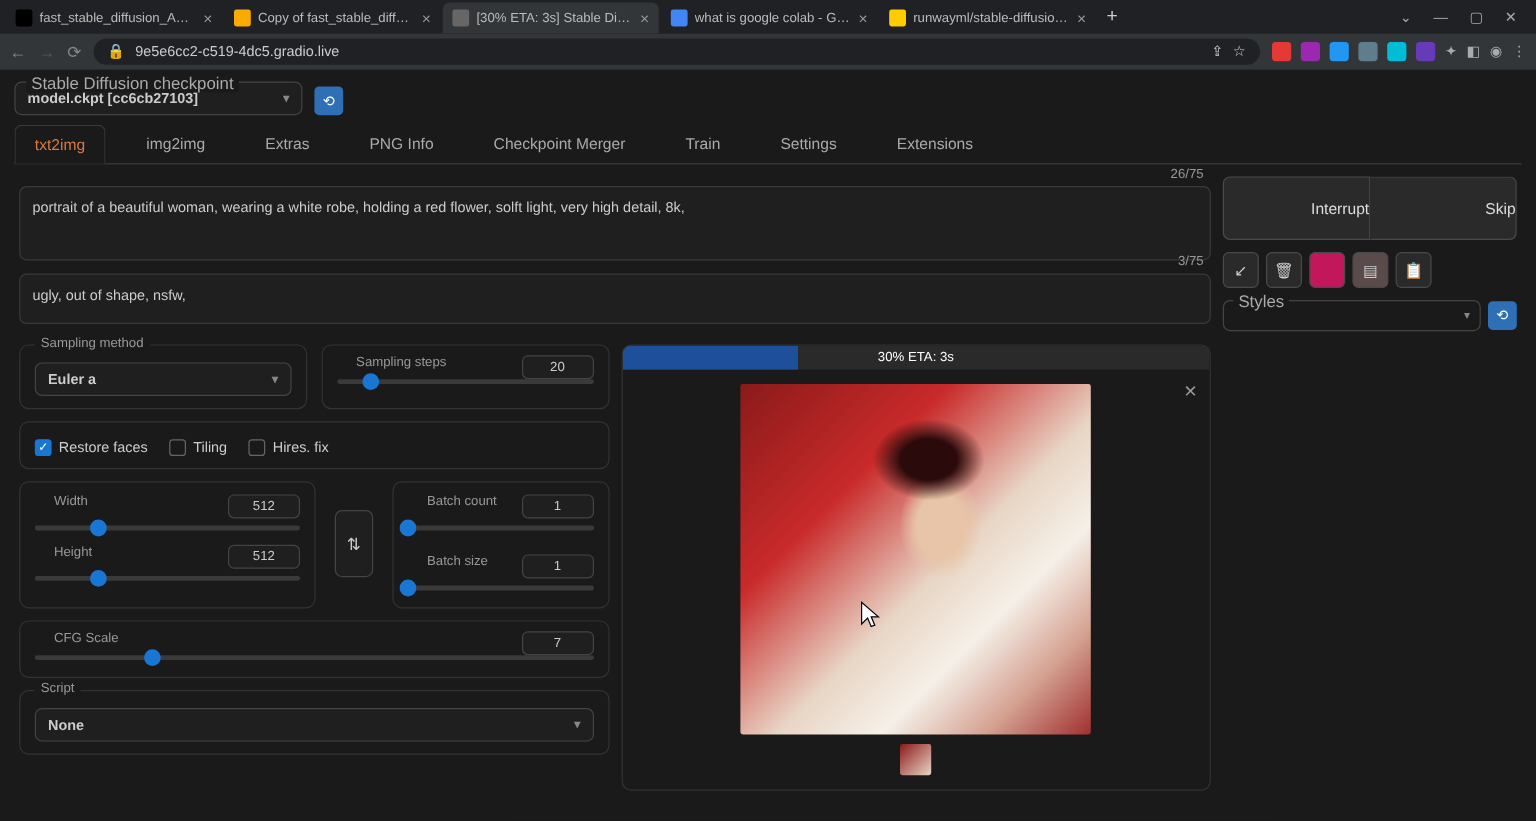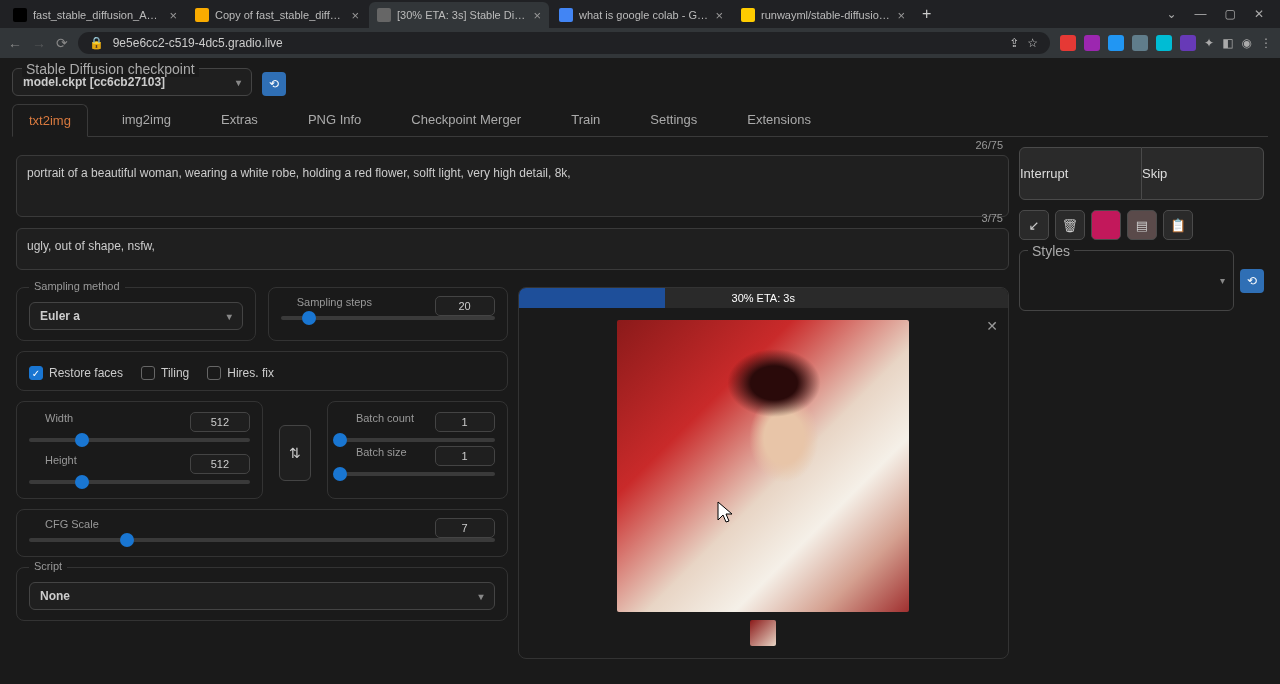--- a/index.html
+++ b/index.html
@@ -38,28 +38,28 @@
 .left { flex: 1; min-width: 0; }
 .right { width: 245px; }
 
 .prompt-wrap { position: relative; margin-bottom: 8px; }
 .token-count { position: absolute; top: -16px; right: 6px; font-size: 11px; color: #999; }
 .prompt { width: 100%; background: #1f1f1f; border: 1px solid #3a3a3a; border-radius: 6px; padding: 10px; color: #ccc; font-size: 12px; resize: none; font-family: inherit; }
 .prompt.p1 { height: 62px; }
 .prompt.p2 { height: 42px; }
 
 .gen-row { display: flex; gap: 0; margin-bottom: 10px; }
-.gen-btn { flex: 1; text-align: left; padding: 18px 0; border: 1px solid #4a4a4a; background: #2a2a2a; cursor: pointer; font-size: 13px; color: #ddd; }
+.gen-btn { flex: 1; text-align: right; padding: 18px 0; border: 1px solid #4a4a4a; background: #2a2a2a; cursor: pointer; font-size: 13px; color: #ddd; }
 .gen-btn:first-child { border-radius: 6px 0 0 6px; }
 .gen-btn:last-child { border-radius: 0 6px 6px 0; border-left: none; }
 
 .icon-row { display: flex; gap: 6px; margin-bottom: 10px; }
 .icon-btn { width: 30px; height: 30px; border: 1px solid #4a4a4a; border-radius: 5px; display: flex; align-items: center; justify-content: center; cursor: pointer; background: #2a2a2a; font-size: 13px; }
 .styles-row { display: flex; gap: 6px; align-items: center; }
-.styles-sel { flex: 1; border: 1px solid #444; border-radius: 6px; padding: 24px 8px; display: flex; justify-content: space-between; position: relative; }
+.styles-sel { flex: 1; border: 1px solid #444; border-radius: 6px; padding: 6px 8px; display: flex; justify-content: space-between; position: relative; }
 
 
 .settings { display: flex; gap: 10px; margin-top: 14px; }
 .set-left { width: 50%; display: flex; flex-direction: column; gap: 10px; }
 .set-right { width: 50%; }
 
 .panel { border: 1px solid #333; border-radius: 8px; padding: 14px 12px 10px; position: relative; }
 .panel-label { position: absolute; top: -8px; left: 12px; background: #1a1a1a; padding: 0 5px; font-size: 11px; color: #999; }
 
 .row { display: flex; gap: 12px; }
@@ -251,21 +251,21 @@
             </div>
             <div class="swap-btn">⇅</div>
             <div class="panel" style="flex:.7">
               <div class="slider-group">
                 <div class="slider-label">Batch count</div>
                 <div class="slider-val">1</div>
                 <div class="slider-track">
                     <div class="slider-thumb" style="left:0%"></div>
                   </div>
               </div>
-              <div class="slider-group" style="margin-top:4px">
+              <div class="slider-group" style="margin-top:20px">
                 <div class="slider-label">Batch size</div>
                 <div class="slider-val">1</div>
                 <div class="slider-track">
                     <div class="slider-thumb" style="left:0%"></div>
                   </div>
               </div>
             </div>
           </div>
 
           <div class="panel">

